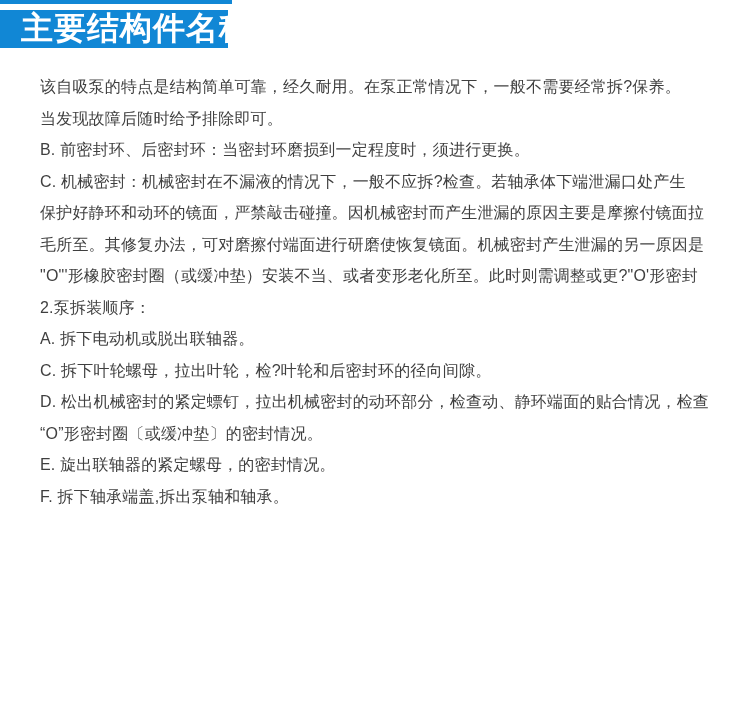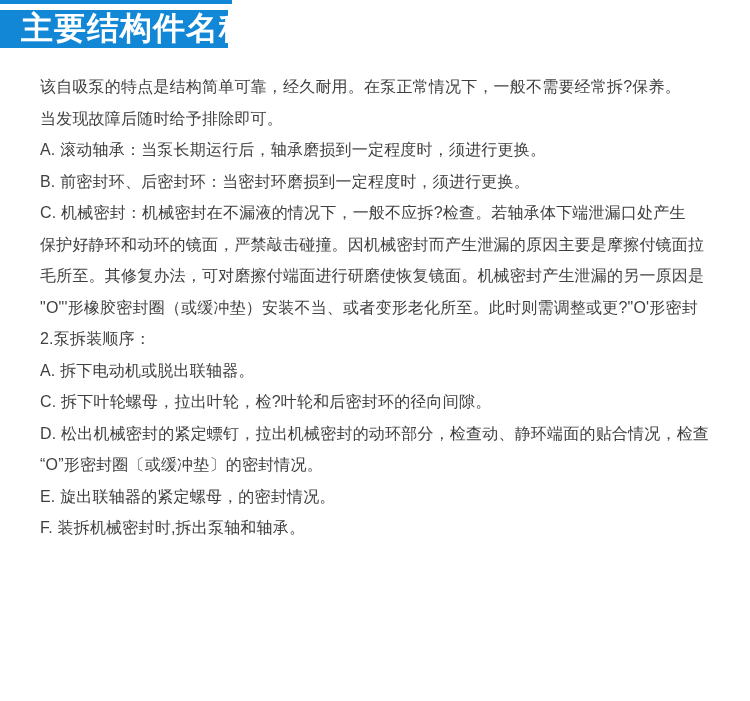--- a/index.html
+++ b/index.html
@@ -62,27 +62,26 @@
 <body>
 
 <div class="page">
   <div class="top-accent"></div>
   <div class="header-badge">
     <span class="title">主要结构件名称</span>
   </div>
   <div class="body-text" id="body-text">
       <div class="line">该自吸泵的特点是结构简单可靠，经久耐用。在泵正常情况下，一般不需要经常拆?保养。</div>
       <div class="line">当发现故障后随时给予排除即可。</div>
-      <div class="line">A. 滚动轴承：当泵长期运行后，轴承磨损到一定程度时，须进行更换。</div>
       <div class="line">B. 前密封环、后密封环：当密封环磨损到一定程度时，须进行更换。</div>
       <div class="line">C. 机械密封：机械密封在不漏液的情况下，一般不应拆?检查。若轴承体下端泄漏口处产生</div>
       <div class="line">保护好静环和动环的镜面，严禁敲击碰撞。因机械密封而产生泄漏的原因主要是摩擦付镜面拉</div>
       <div class="line">毛所至。其修复办法，可对磨擦付端面进行研磨使恢复镜面。机械密封产生泄漏的另一原因是</div>
       <div class="line">"O"'形橡胶密封圈（或缓冲垫）安装不当、或者变形老化所至。此时则需调整或更?"O'形密封</div>
       <div class="line">2.泵拆装顺序：</div>
       <div class="line">A. 拆下电动机或脱出联轴器。</div>
       <div class="line">C. 拆下叶轮螺母，拉出叶轮，检?叶轮和后密封环的径向间隙。</div>
       <div class="line">D. 松出机械密封的紧定螵钉，拉出机械密封的动环部分，检查动、静环端面的贴合情况，检查</div>
       <div class="line">“O”形密封圈〔或缓冲垫〕的密封情况。</div>
       <div class="line">E. 旋出联轴器的紧定螺母，的密封情况。</div>
-      <div class="line">F. 装拆机械密封时,拆出泵轴和轴承。</div>
+      <div class="line">F. 拆下轴承端盖,拆出泵轴和轴承。</div>
     </div>
 </div>
 
 </body></html>

